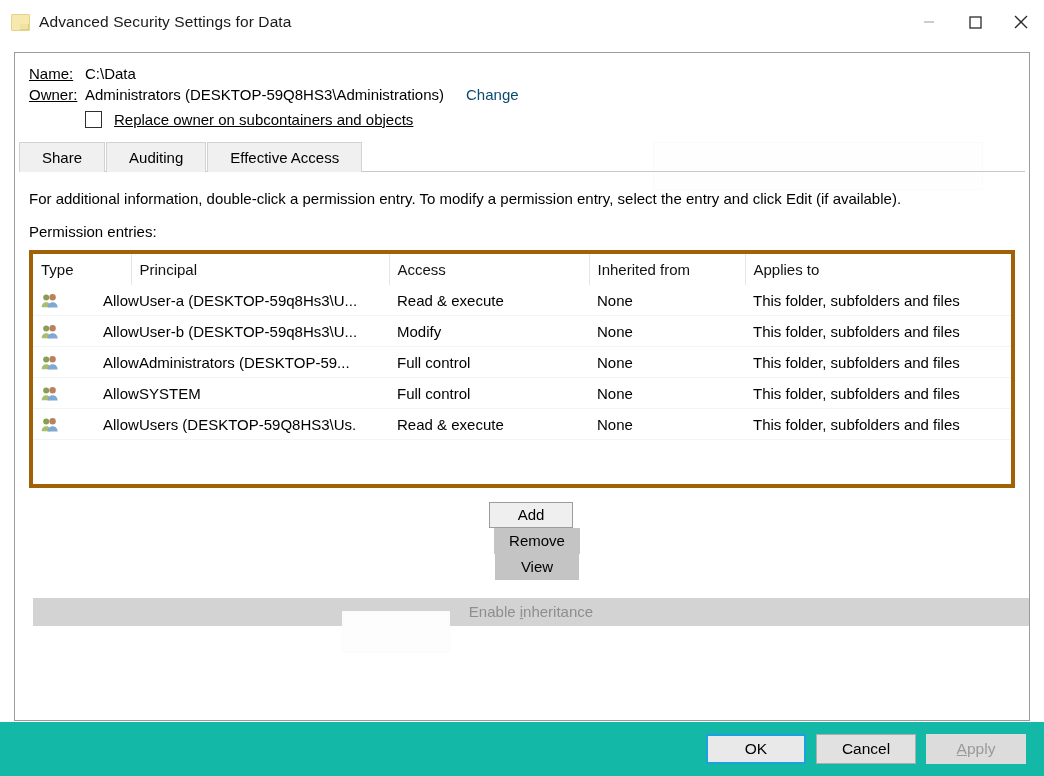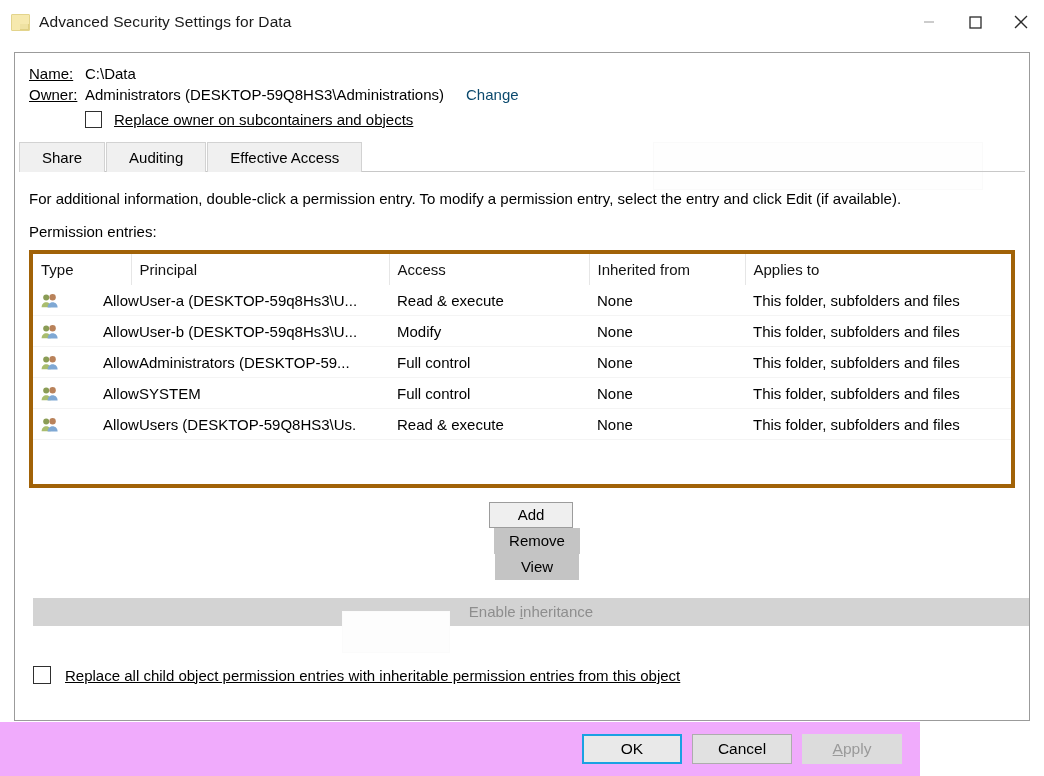--- a/index.html
+++ b/index.html
@@ -306,23 +306,23 @@
     margin: 40px 0 0 18px;
   }
   .bottom-check .cbox { width: 18px; height: 18px; }
   .bottom-check .cbox-label { font-size: 15px; margin-left: 14px; }
 
   
   .footer {
     position: absolute;
     left: 0;
     top: 722px;
-    width: 920px;
+    width: 1044px;
     height: 54px;
-    background: #f0abfc;
+    background: #14b8a6;
   }
   .footer-btns {
     position: absolute;
     right: 18px;
     top: 12px;
     display: flex;
   }
   .fbtn {
     font-family: "Liberation Sans", sans-serif;
     font-size: 15.5px;
@@ -522,24 +522,20 @@
   <div class="ghost-box2"></div>
 
   <div class="btn-row">
     <div class="btn light">Add</div>
     <div class="btn gray">Remove</div>
     <div class="btn gray">View</div>
   </div>
 
   <div class="btn disabled btn-inherit"><span>Enable </span><u>i</u><span>nheritance</span></div>
 
-  <div class="bottom-check">
-    <div class="cbox"></div>
-    <div class="cbox-label">Replace all child object permission entries with inheritable permission entries from this object</div>
-  </div>
 </div>
 
 <div class="footer">
   <div class="footer-btns">
     <div class="fbtn default">OK</div>
     <div class="fbtn">Cancel</div>
     <div class="fbtn disabled"><u>A</u><span>pply</span></div>
   </div>
 </div>
 

